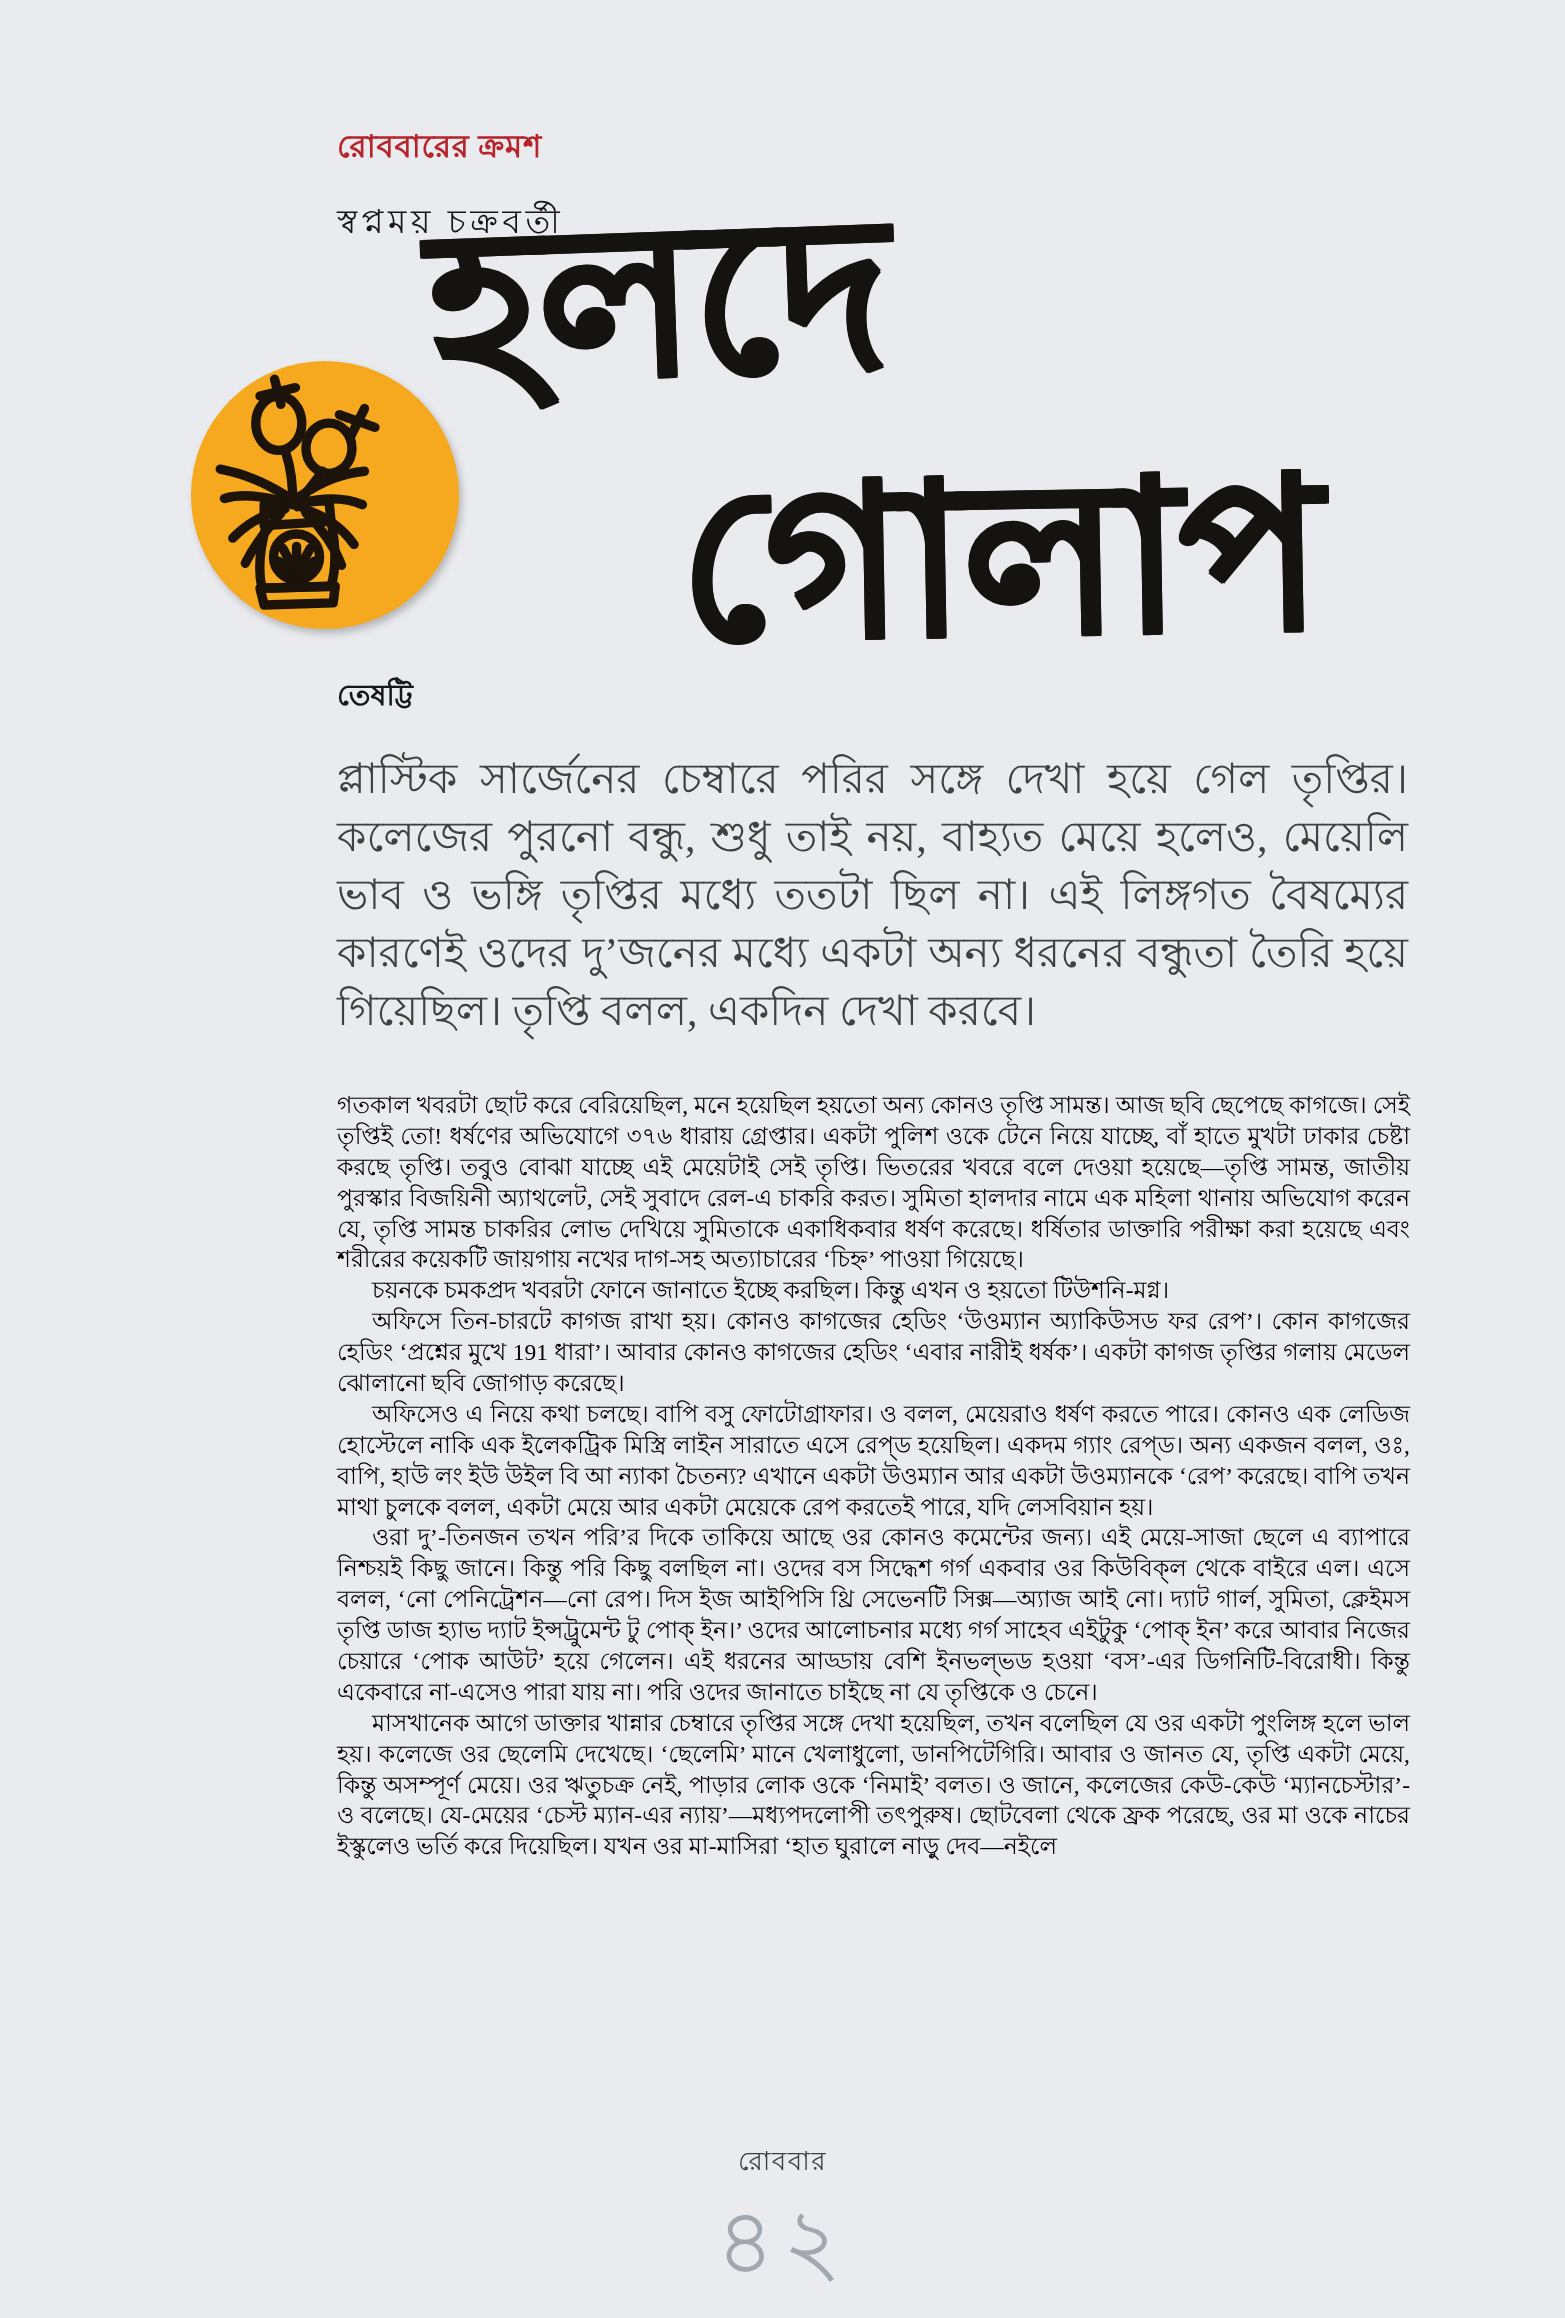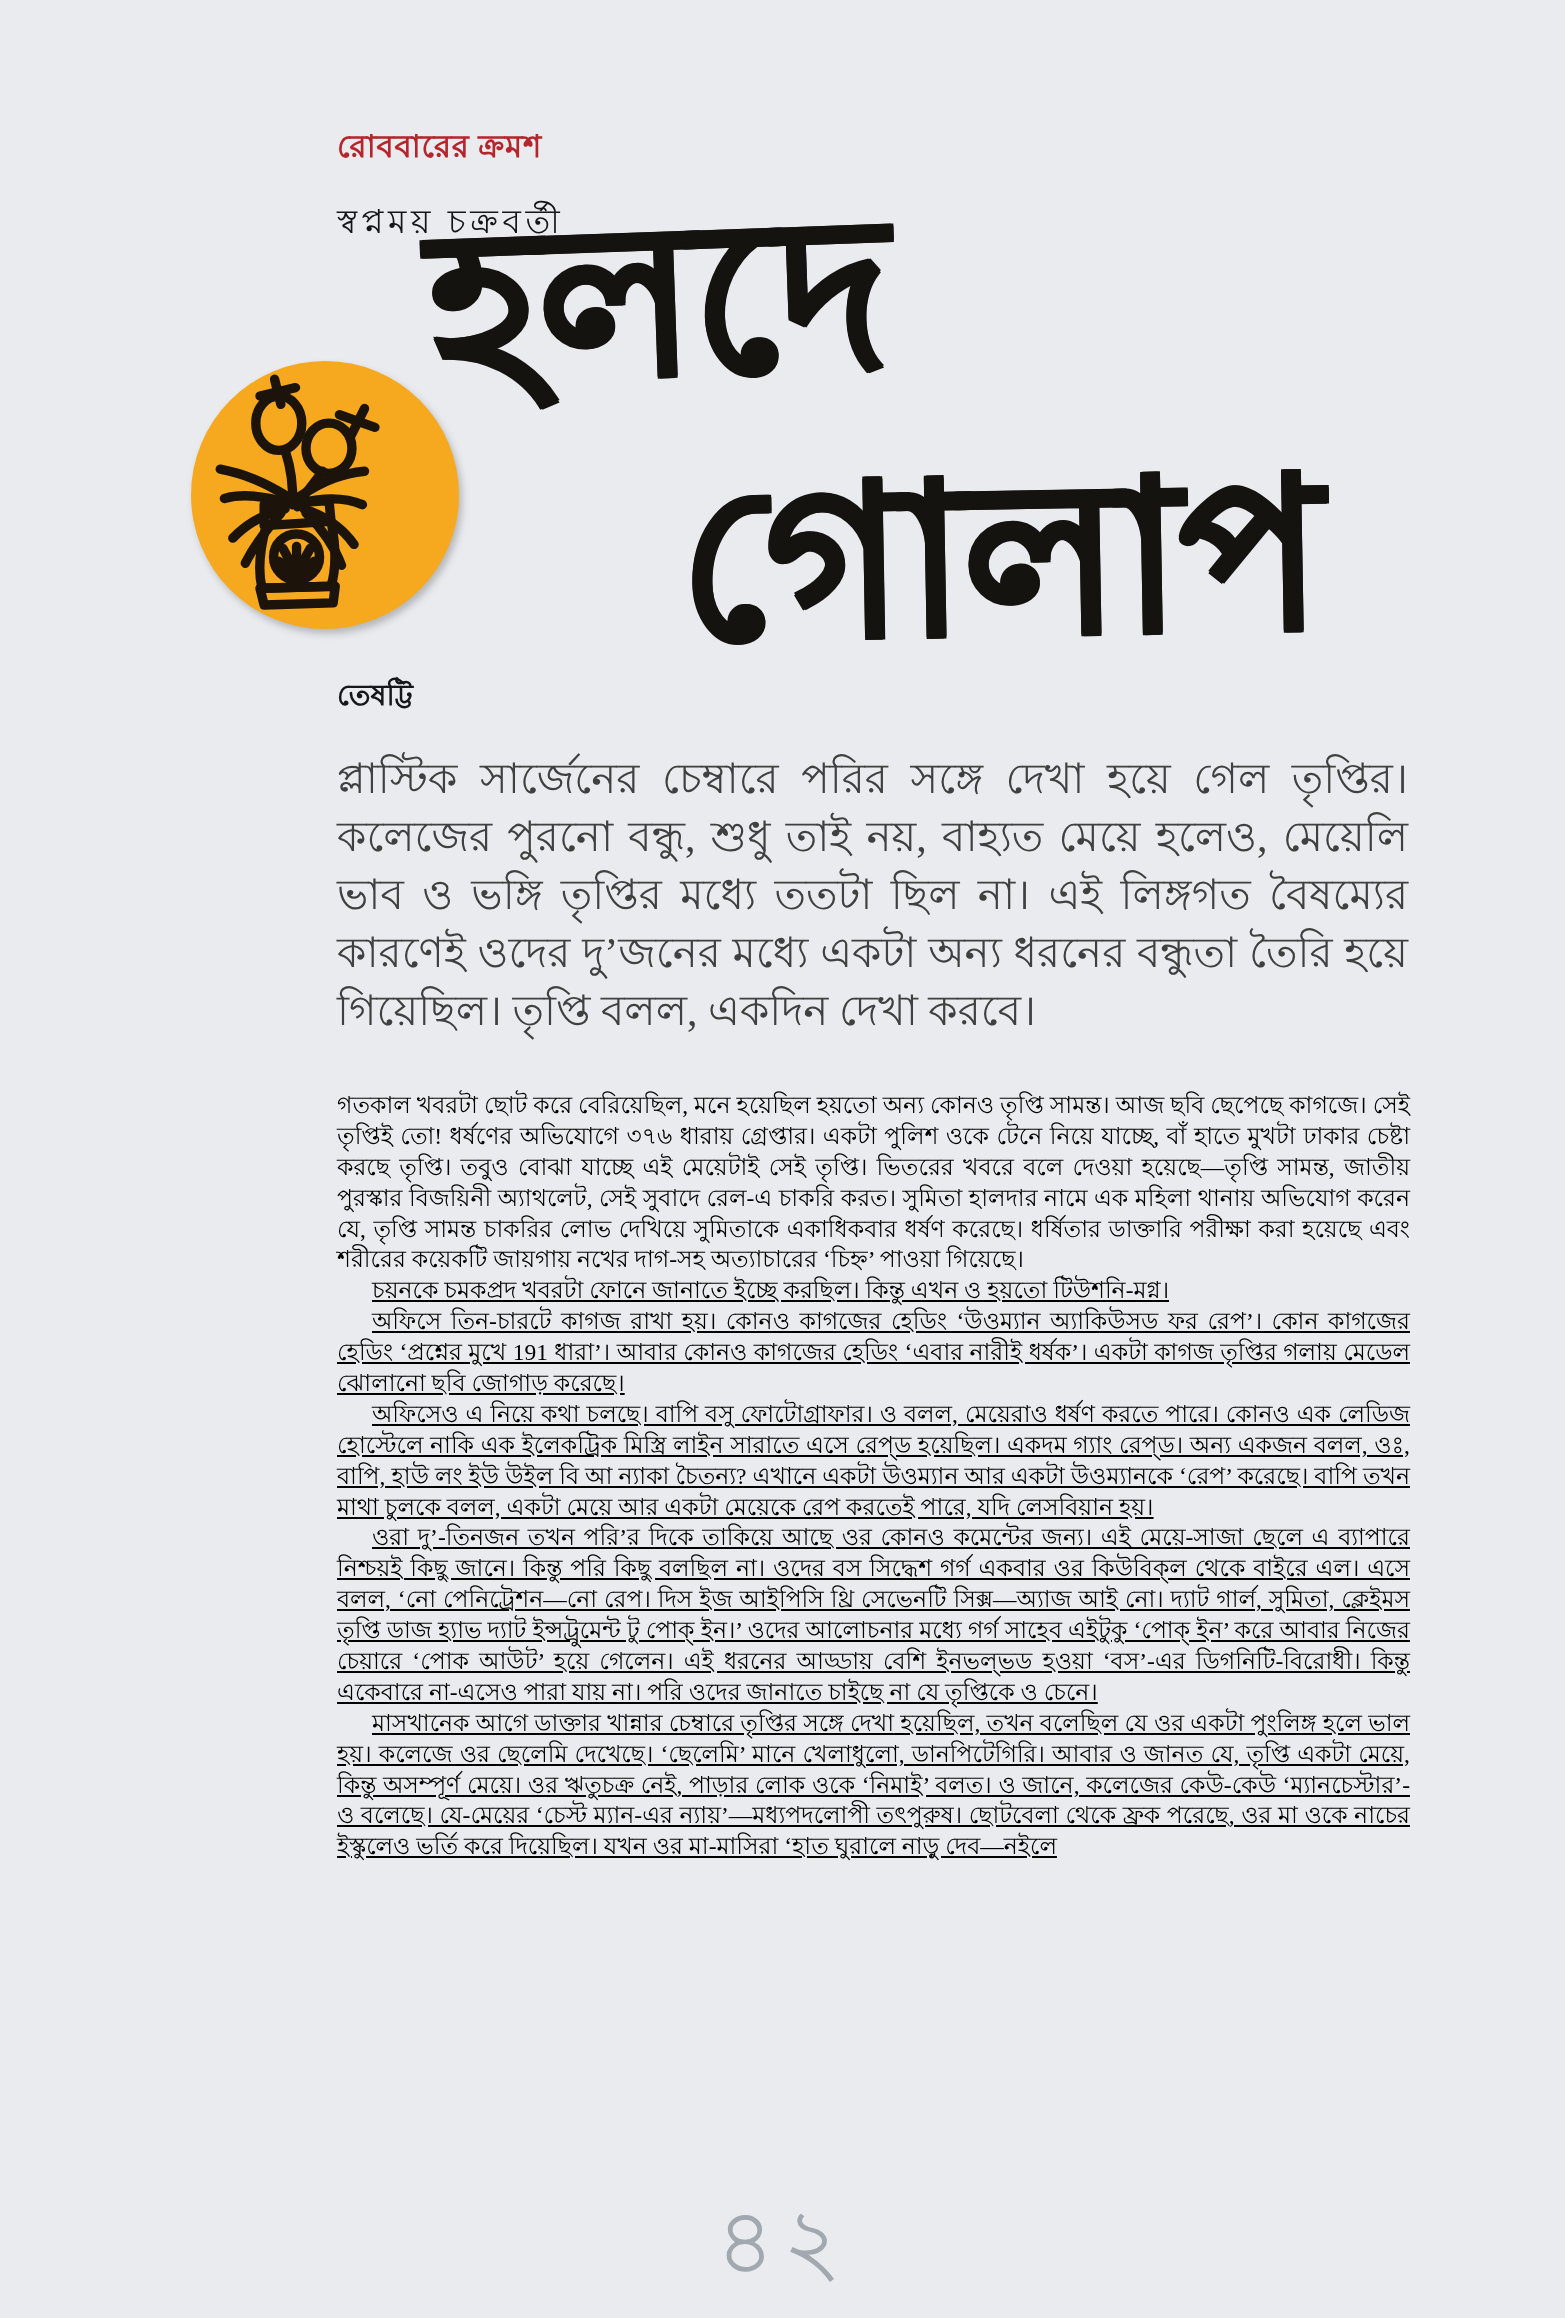--- a/index.html
+++ b/index.html
@@ -93,21 +93,21 @@
   .body-text{
     position:absolute;
     left:337px; top:1090px;
     width:1073px;
     font-size:23.5px;
     line-height:1.315;
     color:#000000;
     text-align:justify;
   }
   .body-text p{margin:0;}
-  .body-text p.indent{text-indent:35px;text-decoration:underline;}
+  .body-text p.indent{text-indent:35px;}
   
   .footer-magazine{
     position:absolute;
     left:0; top:2141px;
     width:100%;
     text-align:center;
     font-size:26px;
     color:#3a3c40;
     letter-spacing:1.5px;
   }
@@ -182,16 +182,17 @@
 
   <div class="body-text">
     <p>গতকাল খবরটা ছোট করে বেরিয়েছিল, মনে হয়েছিল হয়তো অন্য কোনও তৃপ্তি সামন্ত। আজ ছবি ছেপেছে কাগজে। সেই তৃপ্তিই তো! ধর্ষণের অভিযোগে ৩৭৬ ধারায় গ্রেপ্তার। একটা পুলিশ ওকে টেনে নিয়ে যাচ্ছে, বাঁ হাতে মুখটা ঢাকার চেষ্টা করছে তৃপ্তি। তবুও বোঝা যাচ্ছে এই মেয়েটাই সেই তৃপ্তি। ভিতরের খবরে বলে দেওয়া হয়েছে—তৃপ্তি সামন্ত, জাতীয় পুরস্কার বিজয়িনী অ্যাথলেট, সেই সুবাদে রেল-এ চাকরি করত। সুমিতা হালদার নামে এক মহিলা থানায় অভিযোগ করেন যে, তৃপ্তি সামন্ত চাকরির লোভ দেখিয়ে সুমিতাকে একাধিকবার ধর্ষণ করেছে। ধর্ষিতার ডাক্তারি পরীক্ষা করা হয়েছে এবং শরীরের কয়েকটি জায়গায় নখের দাগ-সহ অত্যাচারের ‘চিহ্ন’ পাওয়া গিয়েছে।</p>
     <p class="indent">চয়নকে চমকপ্রদ খবরটা ফোনে জানাতে ইচ্ছে করছিল। কিন্তু এখন ও হয়তো টিউশনি-মগ্ন।</p>
     <p class="indent">অফিসে তিন-চারটে কাগজ রাখা হয়। কোনও কাগজের হেডিং ‘উওম্যান অ্যাকিউসড ফর রেপ’। কোন কাগজের হেডিং ‘প্রশ্নের মুখে 191 ধারা’। আবার কোনও কাগজের হেডিং ‘এবার নারীই ধর্ষক’। একটা কাগজ তৃপ্তির গলায় মেডেল ঝোলানো ছবি জোগাড় করেছে।</p>
     <p class="indent">অফিসেও এ নিয়ে কথা চলছে। বাপি বসু ফোটোগ্রাফার। ও বলল, মেয়েরাও ধর্ষণ করতে পারে। কোনও এক লেডিজ হোস্টেলে নাকি এক ইলেকট্রিক মিস্ত্রি লাইন সারাতে এসে রেপ্‌ড হয়েছিল। একদম গ্যাং রেপ্‌ড। অন্য একজন বলল, ওঃ, বাপি, হাউ লং ইউ উইল বি আ ন্যাকা চৈতন্য? এখানে একটা উওম্যান আর একটা উওম্যানকে ‘রেপ’ করেছে। বাপি তখন মাথা চুলকে বলল, একটা মেয়ে আর একটা মেয়েকে রেপ করতেই পারে, যদি লেসবিয়ান হয়।</p>
     <p class="indent">ওরা দু’-তিনজন তখন পরি’র দিকে তাকিয়ে আছে ওর কোনও কমেন্টের জন্য। এই মেয়ে-সাজা ছেলে এ ব্যাপারে নিশ্চয়ই কিছু জানে। কিন্তু পরি কিছু বলছিল না। ওদের বস সিদ্ধেশ গর্গ একবার ওর কিউবিক্‌ল থেকে বাইরে এল। এসে বলল, ‘নো পেনিট্রেশন—নো রেপ। দিস ইজ আইপিসি থ্রি সেভেনটি সিক্স—অ্যাজ আই নো। দ্যাট গার্ল, সুমিতা, ক্লেইমস তৃপ্তি ডাজ হ্যাভ দ্যাট ইন্সট্রুমেন্ট টু পোক্‌ ইন।’ ওদের আলোচনার মধ্যে গর্গ সাহেব এইটুকু ‘পোক্‌ ইন’ করে আবার নিজের চেয়ারে ‘পোক আউট’ হয়ে গেলেন। এই ধরনের আড্ডায় বেশি ইনভল্‌ভড হওয়া ‘বস’-এর ডিগনিটি-বিরোধী। কিন্তু একেবারে না-এসেও পারা যায় না। পরি ওদের জানাতে চাইছে না যে তৃপ্তিকে ও চেনে।</p>
     <p class="indent">মাসখানেক আগে ডাক্তার খান্নার চেম্বারে তৃপ্তির সঙ্গে দেখা হয়েছিল, তখন বলেছিল যে ওর একটা পুংলিঙ্গ হলে ভাল হয়। কলেজে ওর ছেলেমি দেখেছে। ‘ছেলেমি’ মানে খেলাধুলো, ডানপিটেগিরি। আবার ও জানত যে, তৃপ্তি একটা মেয়ে, কিন্তু অসম্পূর্ণ মেয়ে। ওর ঋতুচক্র নেই, পাড়ার লোক ওকে ‘নিমাই’ বলত। ও জানে, কলেজের কেউ-কেউ ‘ম্যানচেস্টার’-ও বলেছে। যে-মেয়ের ‘চেস্ট ম্যান-এর ন্যায়’—মধ্যপদলোপী তৎপুরুষ। ছোটবেলা থেকে ফ্রক পরেছে, ওর মা ওকে নাচের ইস্কুলেও ভর্তি করে দিয়েছিল। যখন ওর মা-মাসিরা ‘হাত ঘুরালে নাড়ু দেব—নইলে</p>
   </div>
 
+  <div class="footer-magazine">রোববার</div>
   <div class="footer-page-number">৪২</div>
 
 </div>
 
 
 </body></html>

